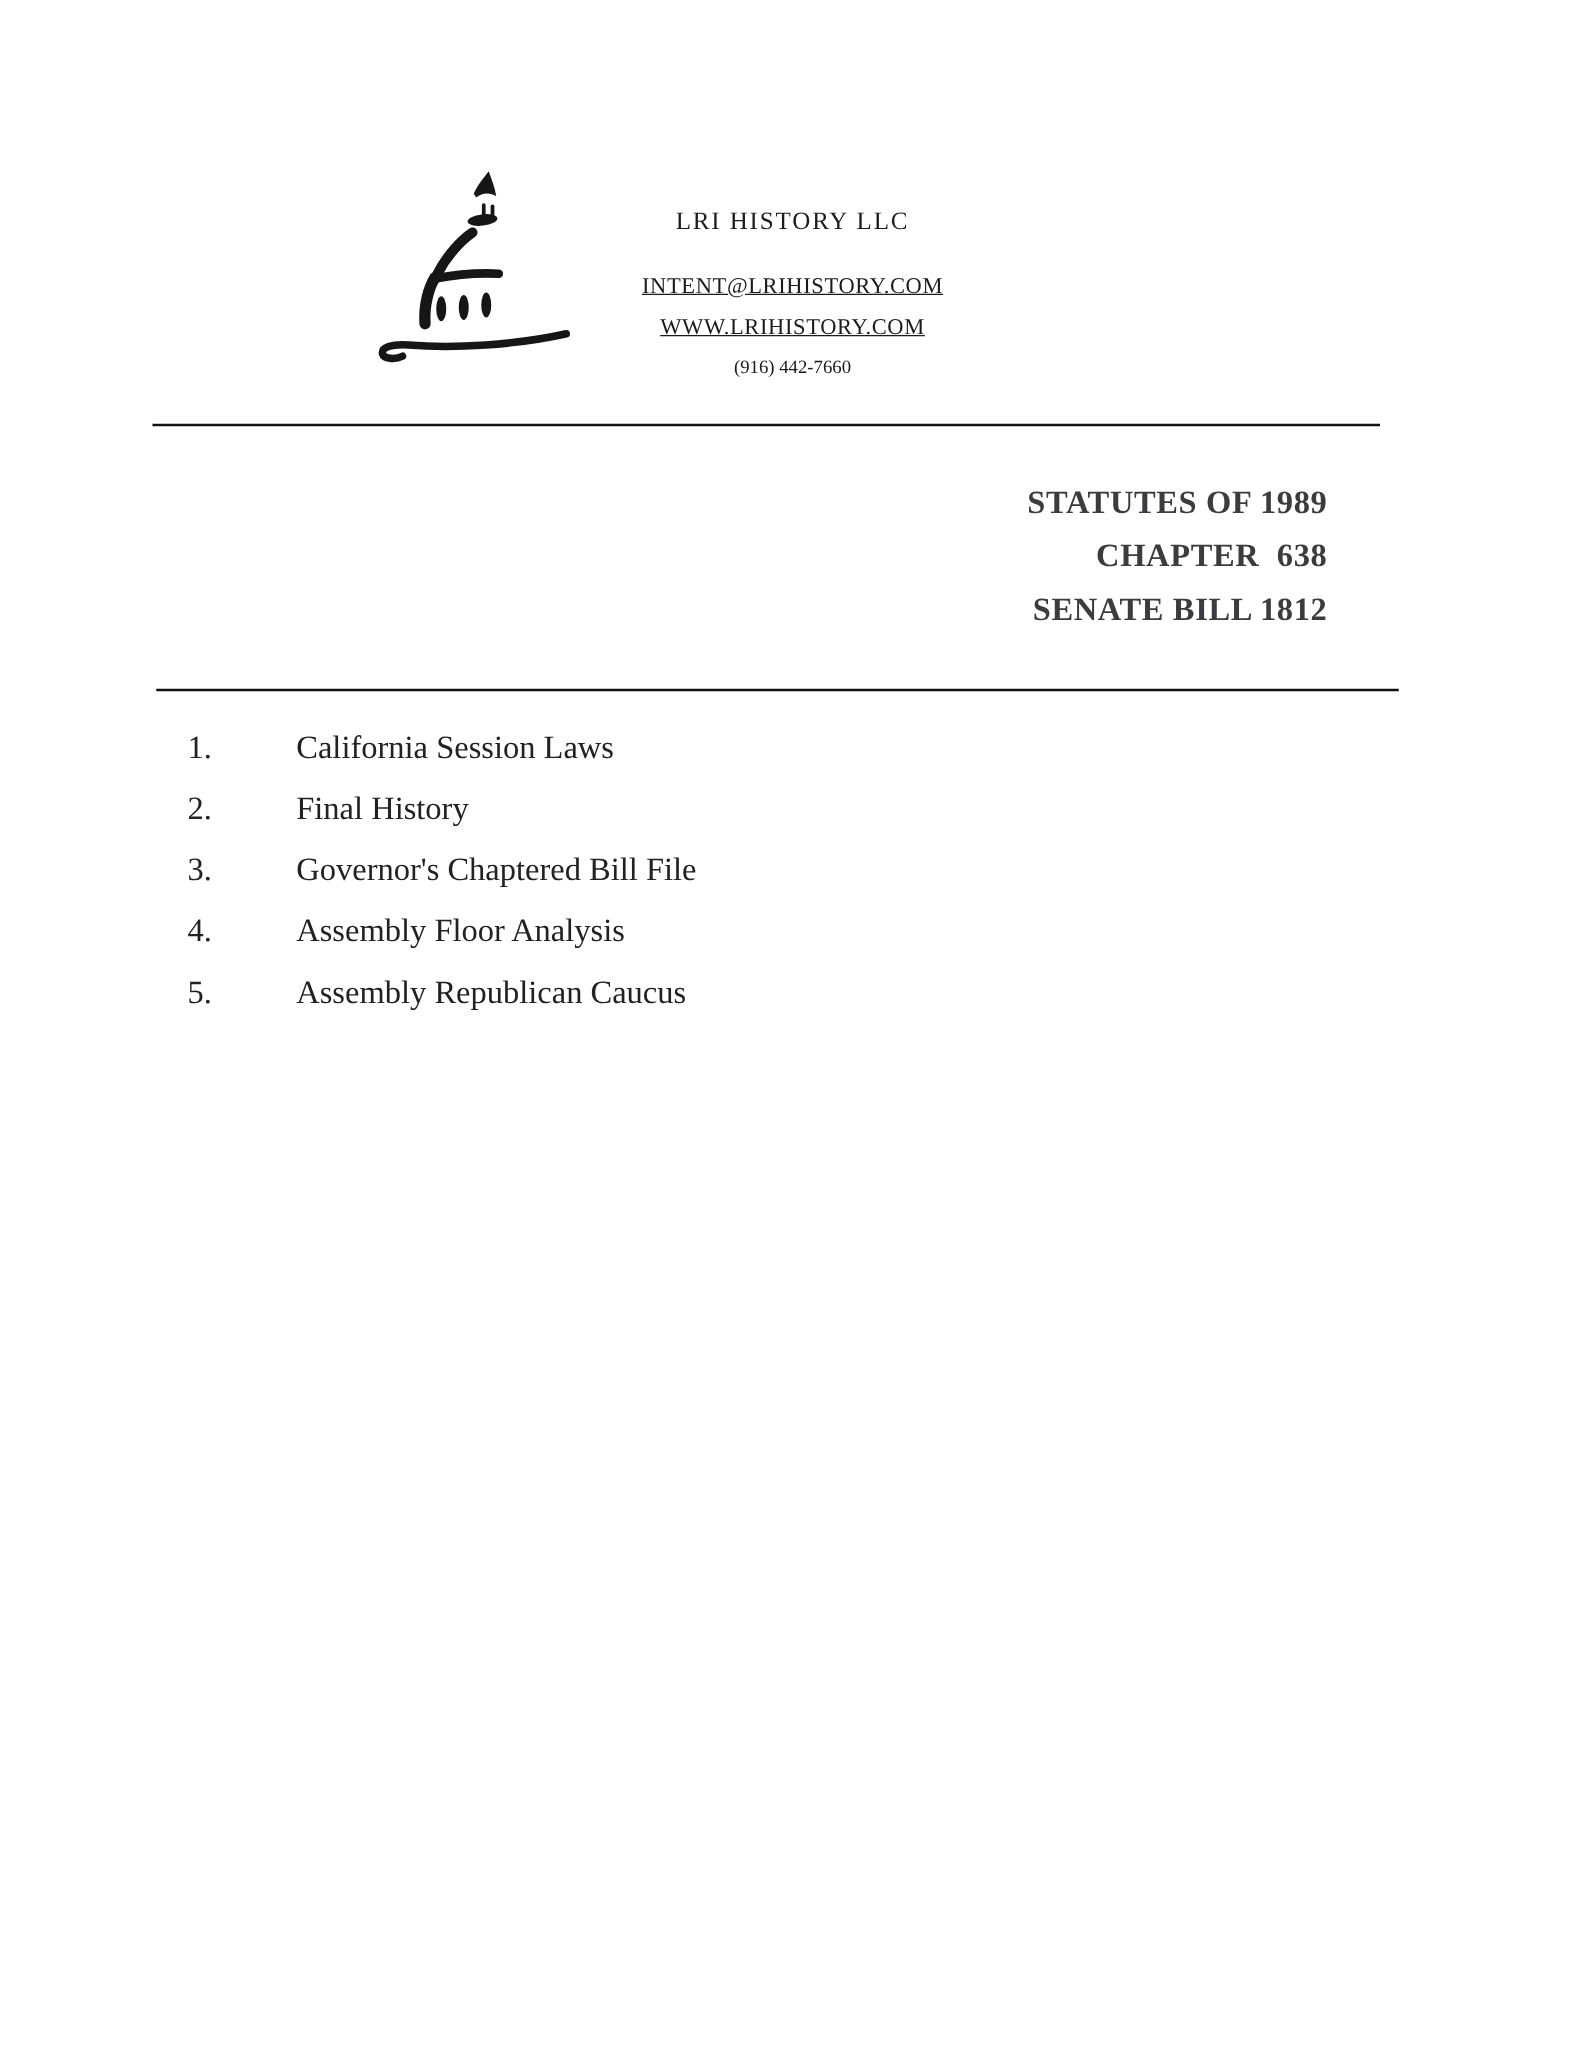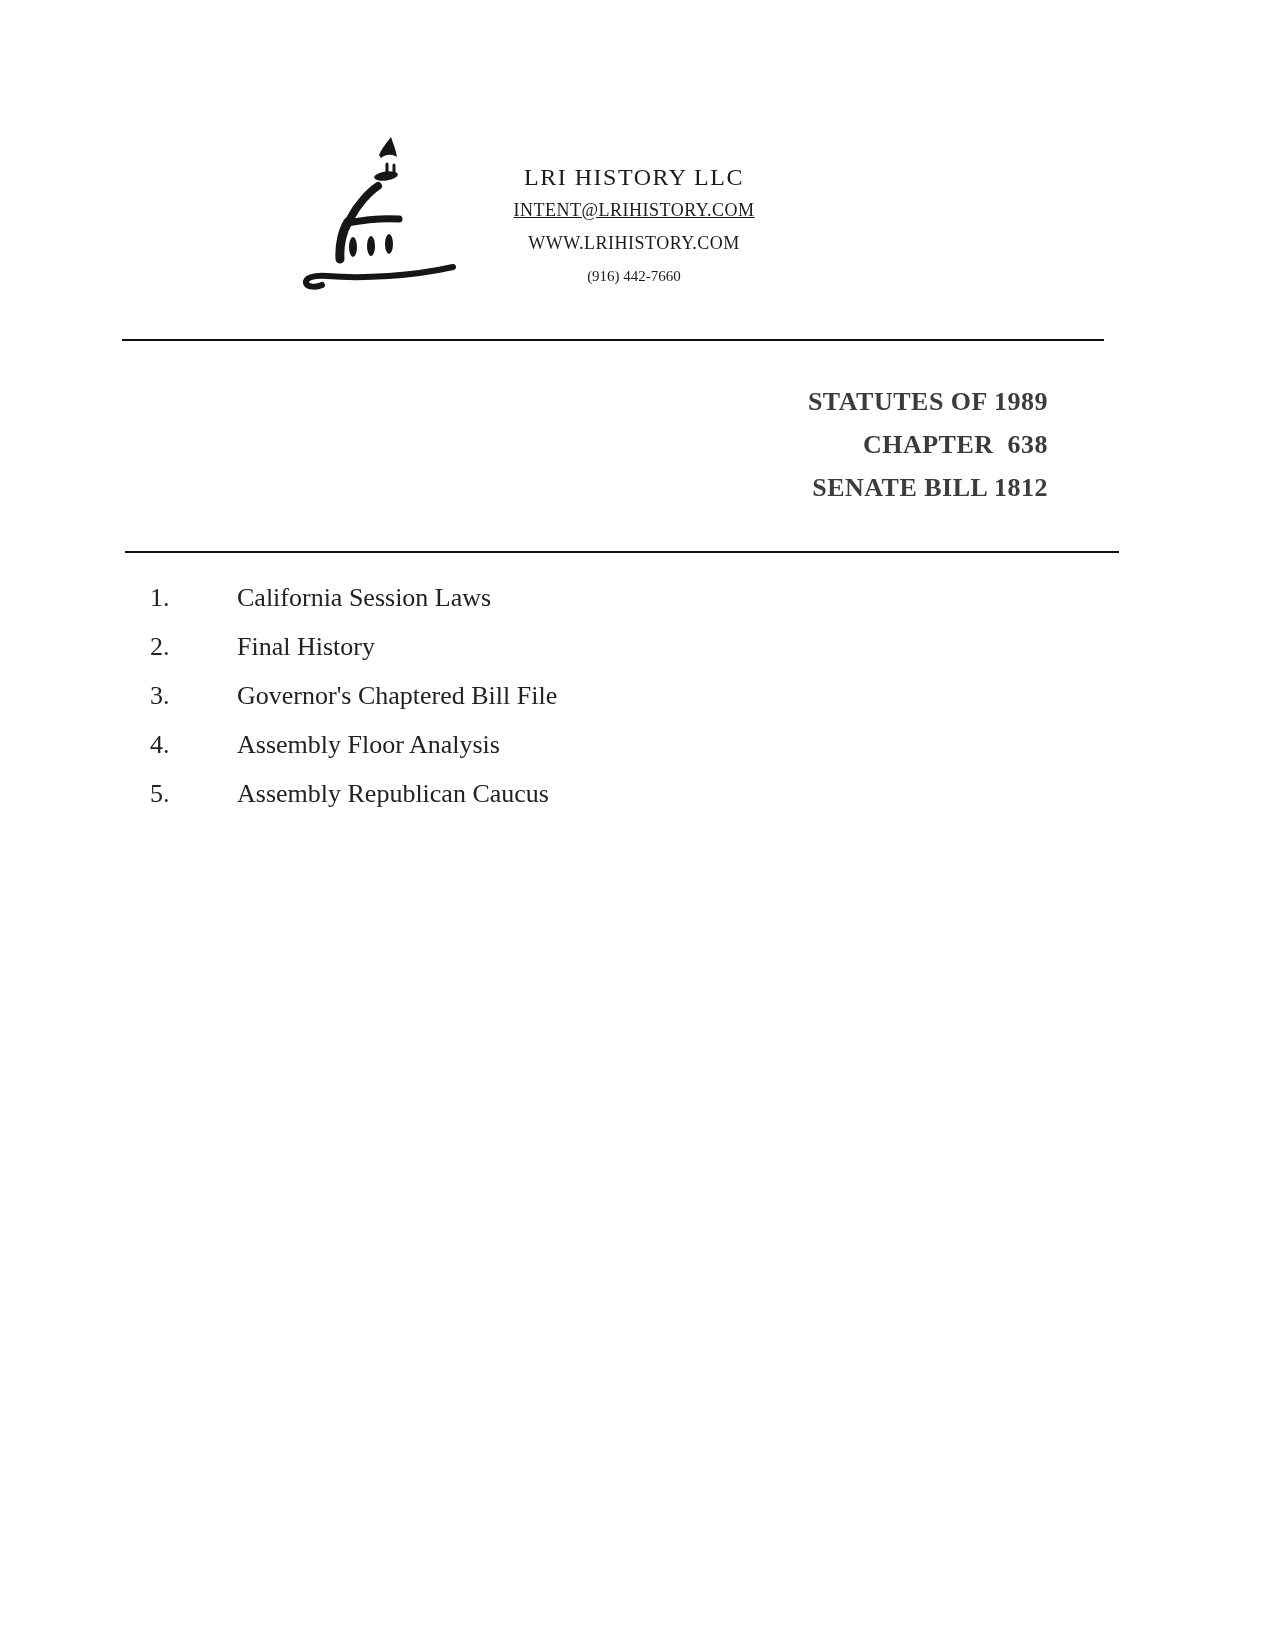--- a/index.html
+++ b/index.html
@@ -2,32 +2,32 @@
 <html><head>
 <meta charset="utf-8">
 <style>
   html, body { margin:0; padding:0; background:#ffffff; }
   body { font-family:"Liberation Serif","DejaVu Serif",serif; color:#1b1b1b; }
   .page { position:relative; width:1276px; height:1651px; background:#ffffff; overflow:hidden; }
 
   
   .logo { position:absolute; left:293px; top:126px; width:190px; height:168px; }
   .contact { position:absolute; left:448px; top:160px; width:372px; text-align:center; }
-  .company { font-size:24px; line-height:34px; letter-spacing:1.5px; margin-bottom:6px; white-space:nowrap;text-align:center; }
+  .company { font-size:20px; line-height:34px; letter-spacing:1.5px; margin-bottom:24px; white-space:nowrap;text-align:center; }
   .email   { font-size:18px; line-height:20px; letter-spacing:0.5px; margin-bottom:13px; white-space:nowrap;text-decoration:underline; }
-  .website { font-size:18px; line-height:20px; letter-spacing:0.5px; margin-bottom:13px; white-space:nowrap; }
+  .website { font-size:18px; line-height:20px; letter-spacing:0.5px; margin-bottom:13px; white-space:nowrap;text-decoration:underline; }
   .phone   { font-size:15px; line-height:20px; white-space:nowrap; }
 
   
   .rule { position:absolute; height:2px; background:#111111; }
   .rule-top    { left:122px; top:339px; width:982px; }
   .rule-bottom { left:125px; top:551px; width:994px; }
 
   
-  .reference { position:absolute; right:228px; top:380px; text-align:right;
+  .reference { position:absolute; right:214px; top:380px; text-align:right;
                font-weight:bold; font-size:26px; line-height:43px;
                letter-spacing:0.5px; color:#3c3c40; }
   .reference div { white-space:pre; }
 
   
   .toc { position:absolute; left:119px; top:583px; width:980px; }
   .toc h1 { font-size:31px; line-height:36px; margin:0 0 37px 0; letter-spacing:0.5px; font-weight:bold; color:#161616; }
   .toc ol { list-style:none; margin:0; padding:0; }
   .toc li { display:flex; font-size:26px; line-height:30px; margin-bottom:19px; color:#222222; }
   .toc .num { margin-left:31px; width:47px; flex:0 0 auto; }

